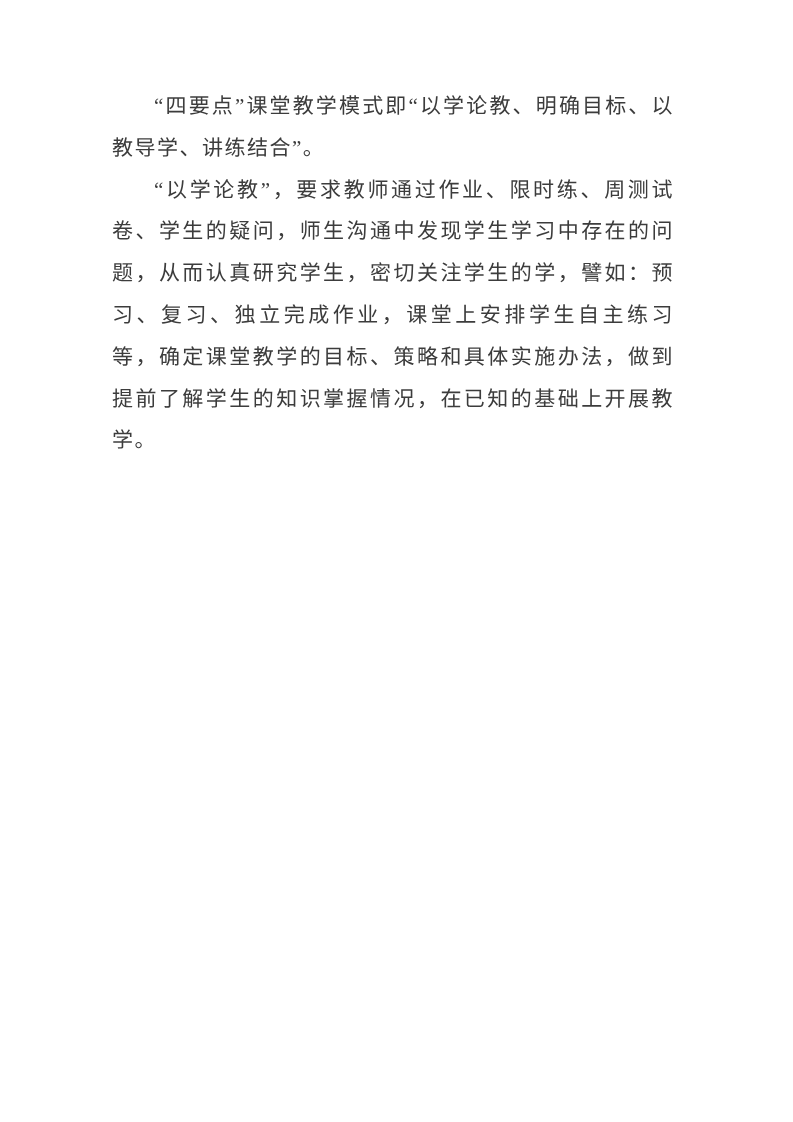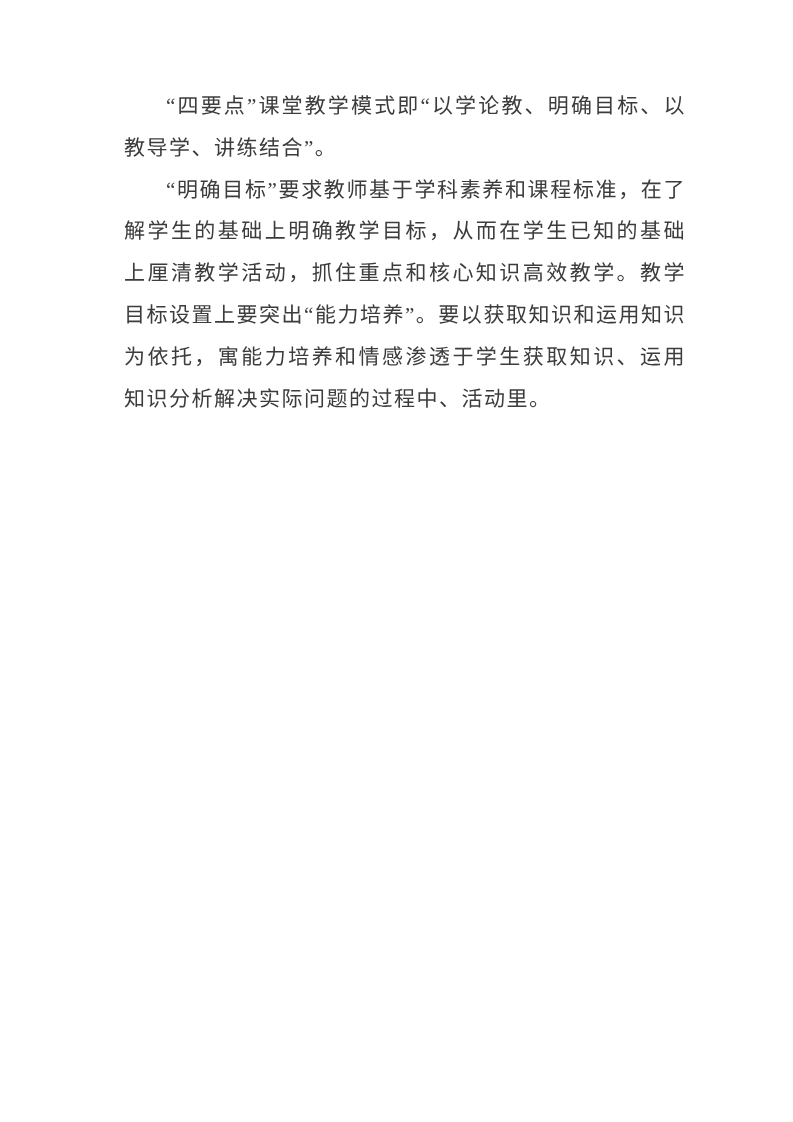--- a/index.html
+++ b/index.html
@@ -12,21 +12,21 @@
     position: relative;
     width: 793px;
     height: 1122px;
     margin: 0 auto;
     background: #ffffff;
     overflow: hidden;
     font-family: "Liberation Serif", "DejaVu Serif", serif;
   }
   .text-block {
     position: absolute;
-    left: 124px;
+    left: 112px;
     top: 86px;
     width: 562px;
     color: #3c3c3c;
     font-size: 21px;
     line-height: 41.8px;
     letter-spacing: 1.5px;
     text-align: justify;
     text-justify: inter-ideograph;
   }
   .text-block p.para {
@@ -35,15 +35,15 @@
     text-indent: 2em;
     word-break: break-all;
   }
 </style>
 </head>
 <body>
 
 <div class="page">
   <div class="text-block">
       <p class="para">“四要点”课堂教学模式即“以学论教、明确目标、以教导学、讲练结合”。</p>
-      <p class="para">“明确目标”要求教师基于学科素养和课程标准，在了解学生的基础上明确教学目标，从而在学生已知的基础上厘清教学活动，抓住重点和核心知识高效教学。教学目标设置上要突出“能力培养”。要以获取知识和运用知识为依托，寓能力培养和情感渗透于学生获取知识、运用知识分析解决实际问题的过程中、活动里。</p>
+      <p class="para">“以学论教”，要求教师通过作业、限时练、周测试卷、学生的疑问，师生沟通中发现学生学习中存在的问题，从而认真研究学生，密切关注学生的学，譬如：预习、复习、独立完成作业，课堂上安排学生自主练习等，确定课堂教学的目标、策略和具体实施办法，做到提前了解学生的知识掌握情况，在已知的基础上开展教学。</p>
     </div>
 </div>
 
 </body></html>

